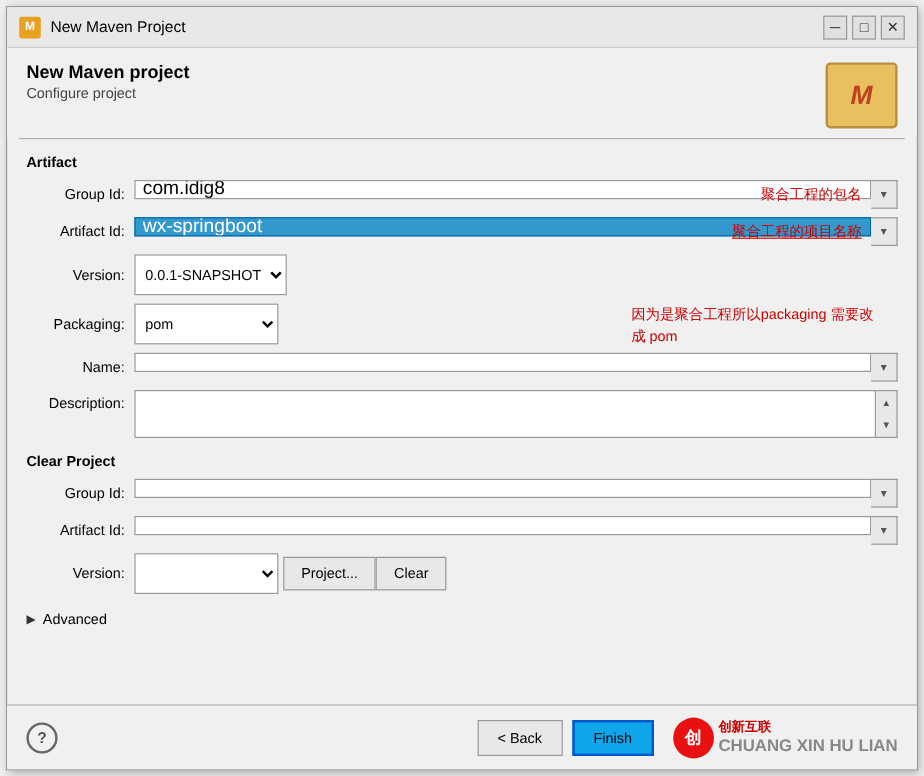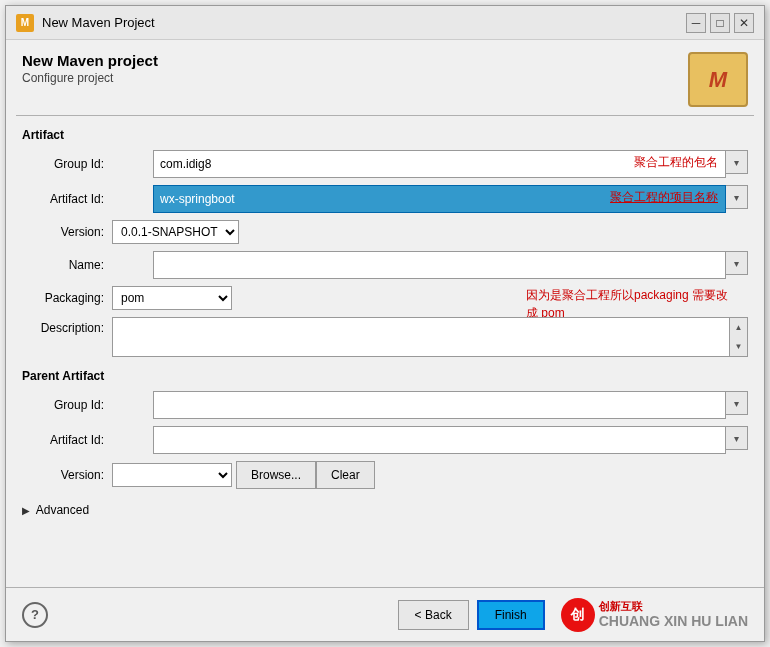--- a/index.html
+++ b/index.html
@@ -148,27 +148,26 @@
       background: #3399ff;
       color: white;
     }
     .form-input-with-dropdown {
       display: flex;
       flex: 1;
       position: relative;
     }
     .form-input-with-dropdown input {
       flex: 1;
-      height: 28px;
+      height: 16px;
       border: 1px solid #999;
       background: white;
       padding: 2px 6px;
-      font-size: 12px;
-      outline: none;
-      margin-left: 41px;
+      font-size: 16px;
+      outline: none;
     }
     .form-input-with-dropdown input.selected {
       background: #0066cc;
       color: white;
     }
     .dropdown-arrow {
       width: 22px;
       height: 24px;
       border: 1px solid #999;
       border-left: none;
@@ -197,21 +196,21 @@
       position: absolute;
       right: 30px;
       top: 0px;
       font-size: 12px;
       color: #cc0000;
       pointer-events: none;
       white-space: nowrap;
       line-height: 1.4;
     }
     select.form-select {
-      height: 24px;
+      height: 34px;
       border: 1px solid #999;
       background: white;
       padding: 0 4px;
       font-size: 12px;
       outline: none;
       cursor: pointer;
       min-width: 120px;
     }
     .textarea-with-scroll {
       display: flex;
@@ -408,56 +407,56 @@
         <div class="dropdown-arrow"></div>
       </div>
       <span class="annotation" style="top:4px; text-decoration: underline;">聚合工程的项目名称</span>
     </div>
 
     <div class="form-row">
       <span class="form-label">Version:</span>
       <select class="form-select">
         <option>0.0.1-SNAPSHOT</option>
       </select>
-    </div>
-
-    <div class="form-row">
-      <span class="form-label">Name:</span>
-      <div class="form-input-with-dropdown">
-        <input type="text" class="form-input" value="" style="">
-        <div class="dropdown-arrow"></div>
-      </div>
     </div>
 
     <div class="form-row" style="position:relative;">
       <span class="form-label">Packaging:</span>
       <select class="form-select">
         <option>pom</option>
         <option>jar</option>
         <option>war</option>
       </select>
       <div class="annotation-multiline" style="position:absolute; right:20px; top:0; font-size:12px; color:#cc0000; line-height:1.5;">
         <span>因为是聚合工程所以packaging 需要改</span><br>
         <span>成 pom</span>
       </div>
     </div>
 
+    <div class="form-row">
+      <span class="form-label">Name:</span>
+      <div class="form-input-with-dropdown">
+        <input type="text" class="form-input" value="" style="">
+        <div class="dropdown-arrow"></div>
+      </div>
+    </div>
+
     <div class="form-row" style="align-items:flex-start;justify-content:flex-end;">
       <span class="form-label" style="padding-top:4px;">Description:</span>
       <div class="textarea-with-scroll">
         <textarea style=""></textarea>
         <div class="scroll-arrows">
           <div class="scroll-arrow">▲</div>
           <div class="scroll-arrow">▼</div>
         </div>
       </div>
     </div>
 
     <div class="parent-section">
-      <div class="section-label">Parent Artifact</div>
+      <div class="section-label">Clear Project</div>
 
       <div class="form-row">
         <span class="form-label">Group Id:</span>
         <div class="form-input-with-dropdown">
           <input type="text" class="form-input" value="" style="">
           <div class="dropdown-arrow"></div>
         </div>
       </div>
 
       <div class="form-row">
@@ -465,21 +464,21 @@
         <div class="form-input-with-dropdown">
           <input type="text" class="form-input" value="" style="">
           <div class="dropdown-arrow"></div>
         </div>
       </div>
 
       <div class="form-row">
         <span class="form-label">Version:</span>
         <select class="form-select" style="min-width:120px;">
         </select>
-        <button class="btn btn-browse">Browse...</button>
+        <button class="btn btn-browse">Project...</button>
         <button class="btn btn-clear">Clear</button>
       </div>
     </div>
 
     <div class="advanced-row">
       <span class="advanced-arrow">▶</span>
       <span class="advanced-label">Advanced</span>
     </div>
 
   </div>

